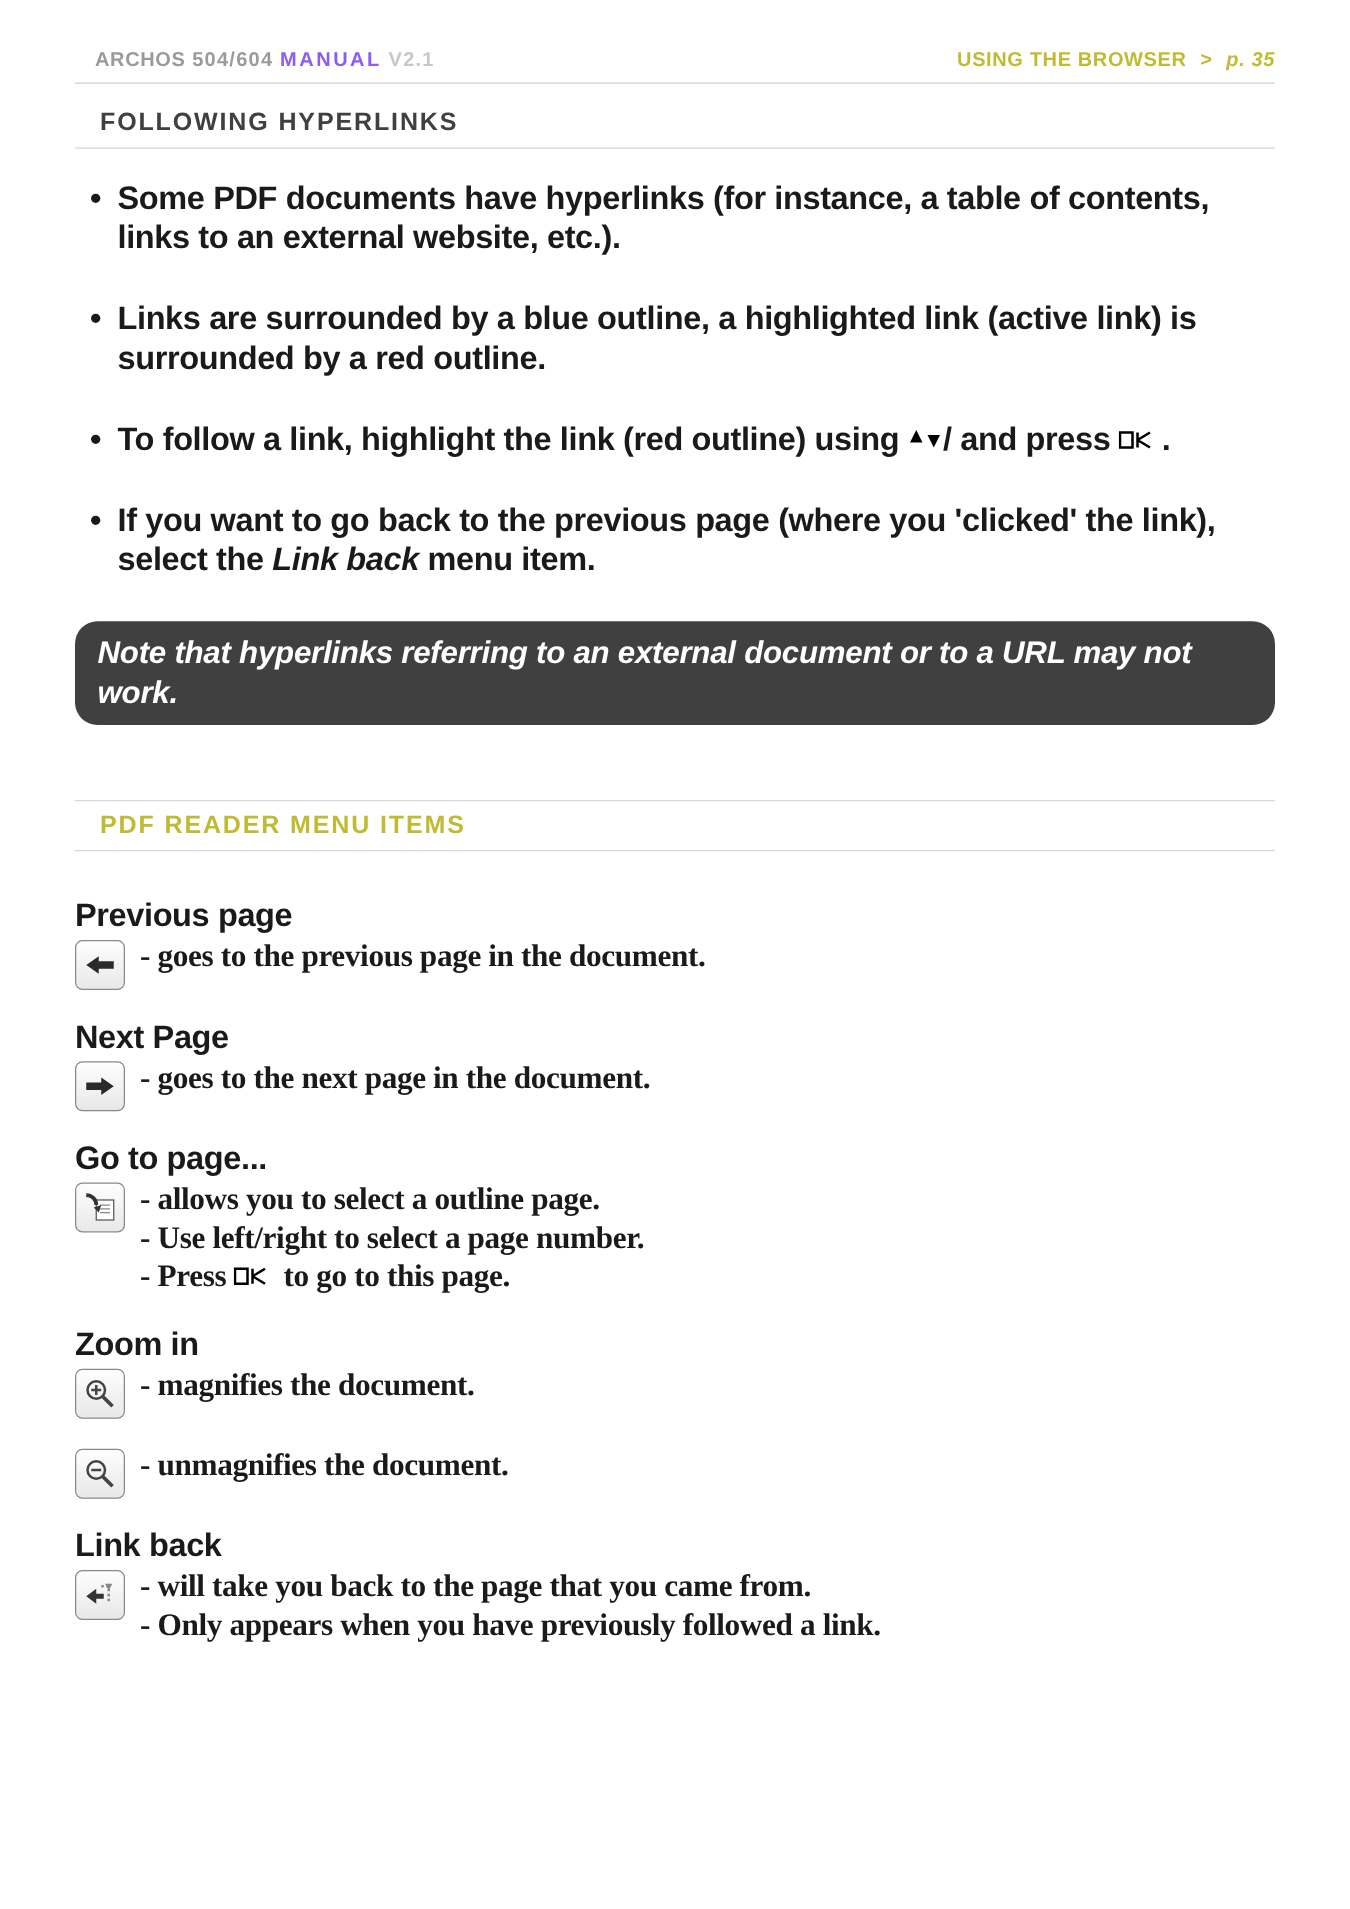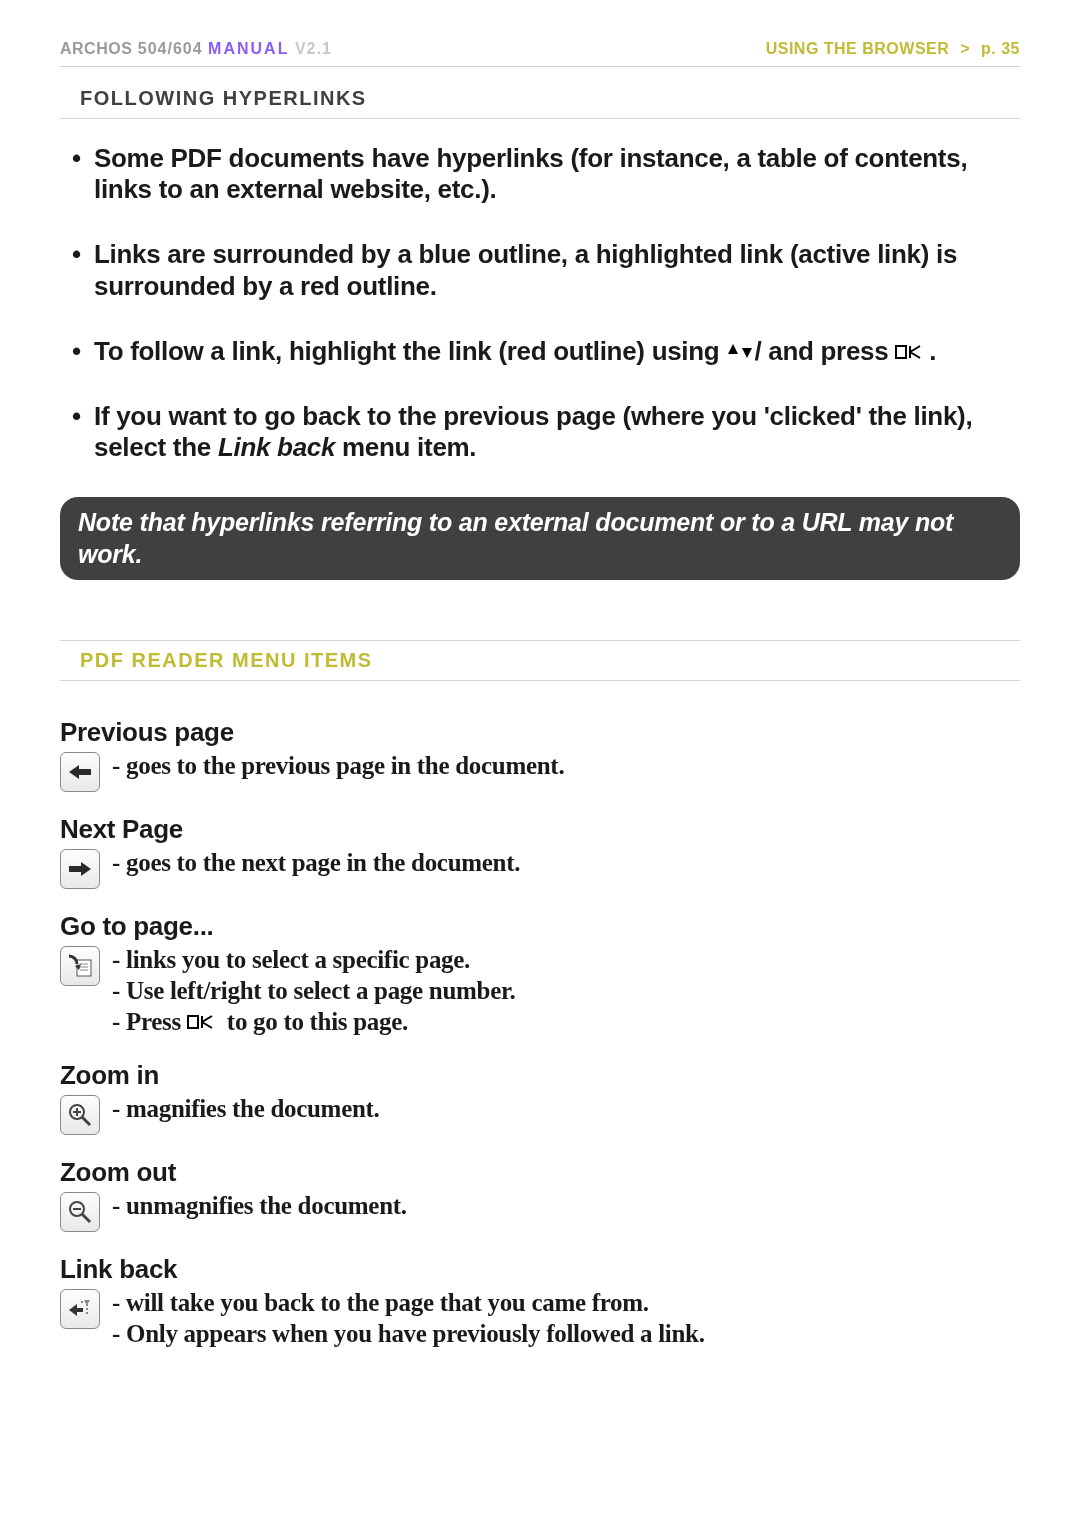--- a/index.html
+++ b/index.html
@@ -17,31 +17,31 @@
     justify-content: space-between;
     align-items: baseline;
     padding-bottom: 8px;
     border-bottom: 1px solid #d0d0d0;
     margin-bottom: 12px;
   }
   .header-left {
     font-weight: 700;
     letter-spacing: 1px;
   }
-  .brand-logo { color: #9a9a9a; font-family: "Arial Black", sans-serif; letter-spacing: 0.5px; }
+  .brand-logo { color: #9a9a9a; font-family: "Arial Black", sans-serif; letter-spacing: 0.5px; margin-left: 16px; }
   .model { color: #9a9a9a; font-family: "Arial Black", sans-serif; letter-spacing: 1px; }
   .manual { color: #8b5cf6; font-weight: 700; letter-spacing: 2px; }
   .version { color: #c8c8c8; letter-spacing: 1px; }
   .header-right {
     font-weight: 700;
     letter-spacing: 0.5px;
   }
   .section-name { color: #c1bb34; }
   .gt { color: #c1bb34; padding: 0 6px; }
-  .pagenum { color: #c1bb34; }
+  .pagenum { color: #c1bb34; font-style: italic; }
 
   .subhead {
     color: #404040;
     font-weight: 800;
     letter-spacing: 1.5px;
     font-size: 20px;
     padding: 8px 0 8px 20px;
     border-bottom: 1px solid #d8d8d8;
     margin-bottom: 24px;
   }
@@ -224,21 +224,21 @@
             <rect x="10" y="6" width="14" height="16" fill="#fff" stroke="#555"></rect>
             <line x1="13" y1="10" x2="21" y2="10" stroke="#888"></line>
             <line x1="13" y1="13" x2="21" y2="13" stroke="#888"></line>
             <line x1="13" y1="16" x2="21" y2="16" stroke="#888"></line>
             <path d="M2 2 a8 8 0 0 1 8 8" fill="none" stroke="#333" stroke-width="3"></path>
             <polygon points="8,12 14,10 12,16" fill="#333"></polygon>
           </svg>
         </div>
         <div class="menu-desc">
           <ul class="dash-list">
-            <li class="dash-item">links you to select a specific page.</li>
+            <li class="dash-item">allows you to select a outline page.</li>
             <li class="dash-item">Use left/right to select a page number.</li>
             <li class="dash-item">Press <svg class="ok-svg" width="34" height="18">
                 <rect x="1" y="3" width="10" height="12" fill="none" stroke="#000" stroke-width="2"></rect>
                 <path d="M15 3 v12 M15 9 l10 -6 M15 9 l10 6" fill="none" stroke="#000" stroke-width="2"></path>
               </svg> to go to this page.</li>
           </ul>
         </div>
       </div>
     </div>
     <div class="menu-block">
@@ -253,21 +253,20 @@
           </svg>
         </div>
         <div class="menu-desc">
           <ul class="dash-list">
             <li class="dash-item">magnifies the document.</li>
           </ul>
         </div>
       </div>
     </div>
     <div class="menu-block">
-      <div class="menu-title">Zoom out</div>
       <div class="menu-row">
         <div class="menu-icon">
           <svg width="26" height="26">
             <circle cx="10" cy="10" r="7" fill="none" stroke="#444" stroke-width="2"></circle>
             <line x1="6" y1="10" x2="14" y2="10" stroke="#444" stroke-width="2"></line>
             <line x1="15" y1="15" x2="23" y2="23" stroke="#444" stroke-width="3"></line>
           </svg>
         </div>
         <div class="menu-desc">
           <ul class="dash-list">

